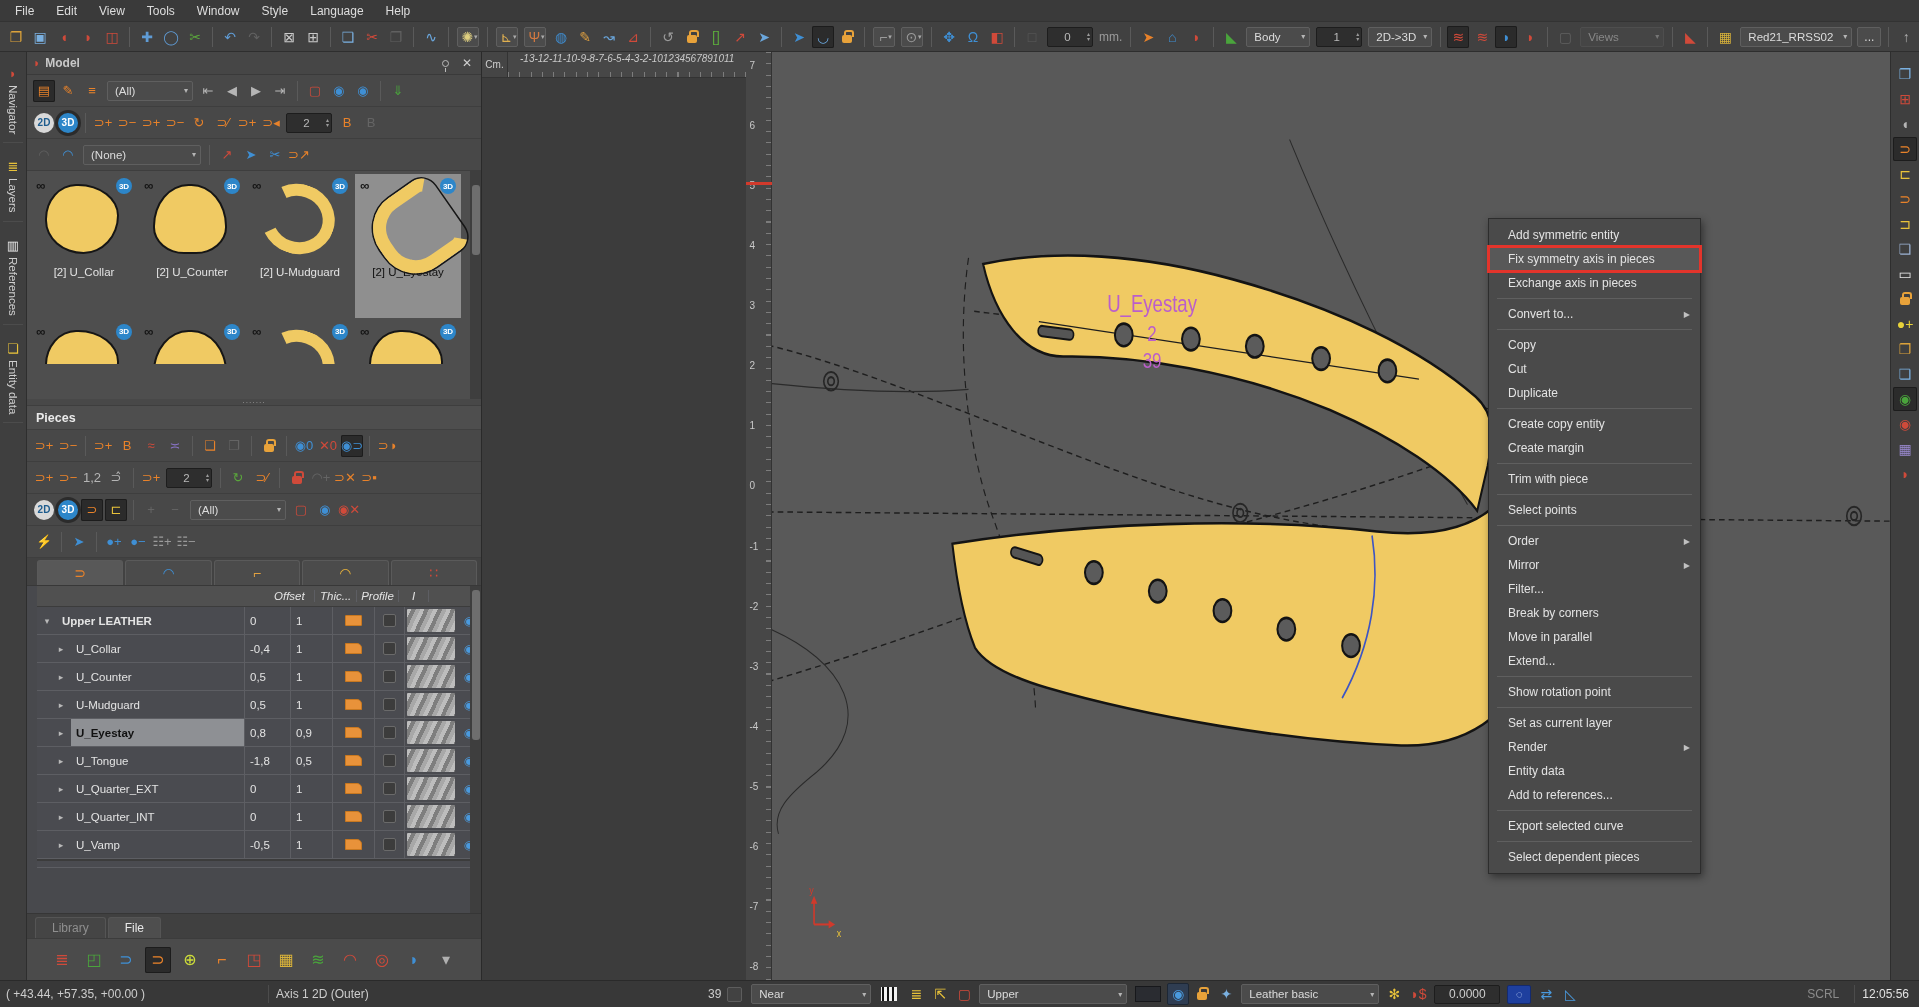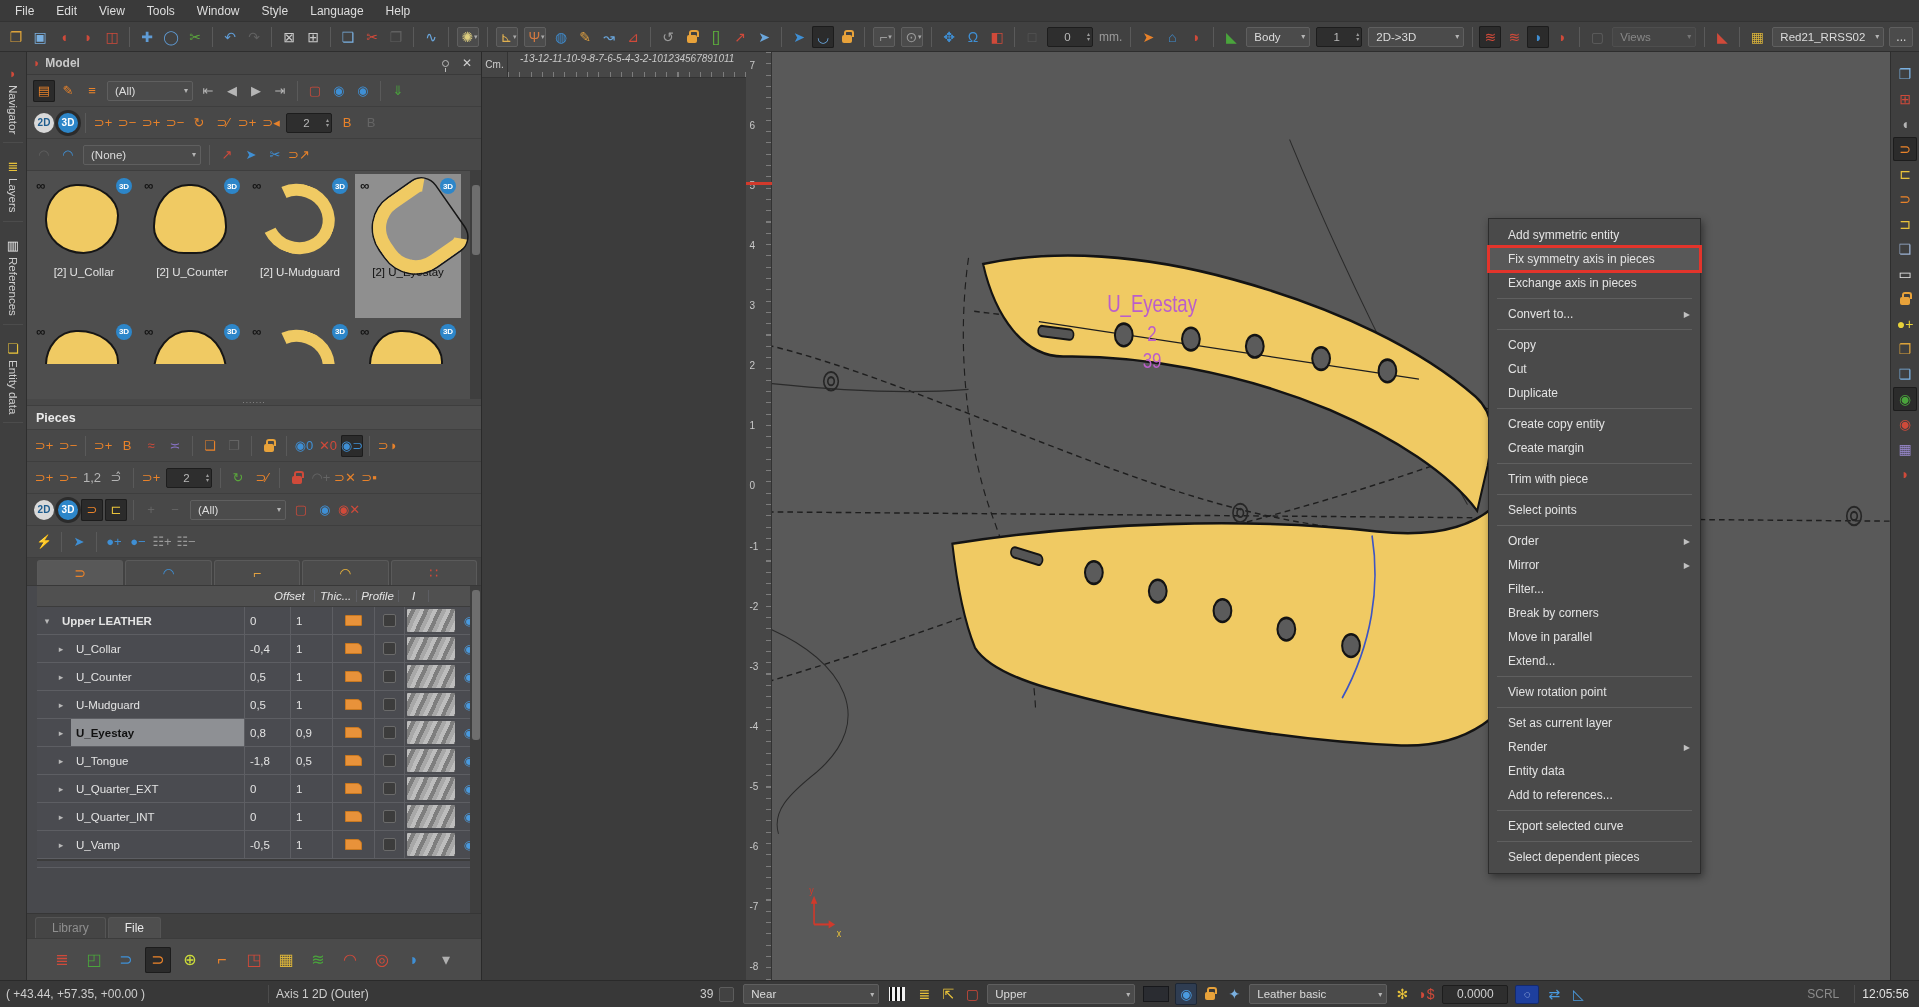--- a/index.html
+++ b/index.html
@@ -248,21 +248,21 @@
     <span class="dd-label">Body</span>
     <span class="dd-caret">▾</span>
   </span>
     <span class="tb-input">
     <span class="val">1</span>
     <span class="spin">
         <span>▴</span>
         <span>▾</span>
       </span>
   </span>
-    <span class="dd" style="width: 96px;">
+    <span class="dd" style="width: 64px;">
     <span class="dd-label">2D-&gt;3D</span>
     <span class="dd-caret">▾</span>
   </span>
     <span class="tsep"></span>
     <span class="ic sel" style="color: rgb(208, 74, 58);">≋</span>
     <span class="ic" style="color: rgb(208, 74, 58);">≋</span>
     <span class="ic sel" style="color: rgb(63, 143, 212);">◗</span>
     <span class="ic" style="color: rgb(208, 74, 58);">◗</span>
     <span class="tsep"></span>
     <span class="ic dis" style="color: rgb(154, 154, 154);">▢</span>
@@ -950,21 +950,21 @@
     <div class="cm-item">
       <span class="cm-label">Move in parallel</span>
       <span class="cm-arrow"></span>
     </div>
     <div class="cm-item">
       <span class="cm-label">Extend...</span>
       <span class="cm-arrow"></span>
     </div>
     <div class="cm-sep"></div>
     <div class="cm-item">
-      <span class="cm-label">View rotation point</span>
+      <span class="cm-label">Show rotation point</span>
       <span class="cm-arrow"></span>
     </div>
     <div class="cm-sep"></div>
     <div class="cm-item">
       <span class="cm-label">Set as current layer</span>
       <span class="cm-arrow"></span>
     </div>
     <div class="cm-item">
       <span class="cm-label">Render</span>
       <span class="cm-arrow">▶</span>
@@ -989,21 +989,21 @@
     </div>
   </div>
 
 <div id="statusbar">
   <span id="sb-coords">( +43.44, +57.35, +00.00 )</span>
   <span class="sb-sep"></span>
   <span id="sb-axis">Axis 1 2D (Outer)</span>
   <span style="flex:1"></span>
   <span>39</span>
   <span class="sb-chk"></span>
-  <span class="dd" style="width:136px">
+  <span class="dd" style="width:120px">
     <span class="dd-label">Near</span>
       <span class="dd-caret">▾</span>
   </span>
   <span class="sb-barcode"></span>
   <span style="display:inline-flex">
       <span class="ic" style="color: rgb(232, 194, 58);">≣</span>
       <span class="ic" style="color: rgb(232, 194, 58);">⇱</span>
       <span class="ic" style="color: rgb(208, 74, 58);">▢</span>
     </span>
   <span class="dd" style="width:148px">

